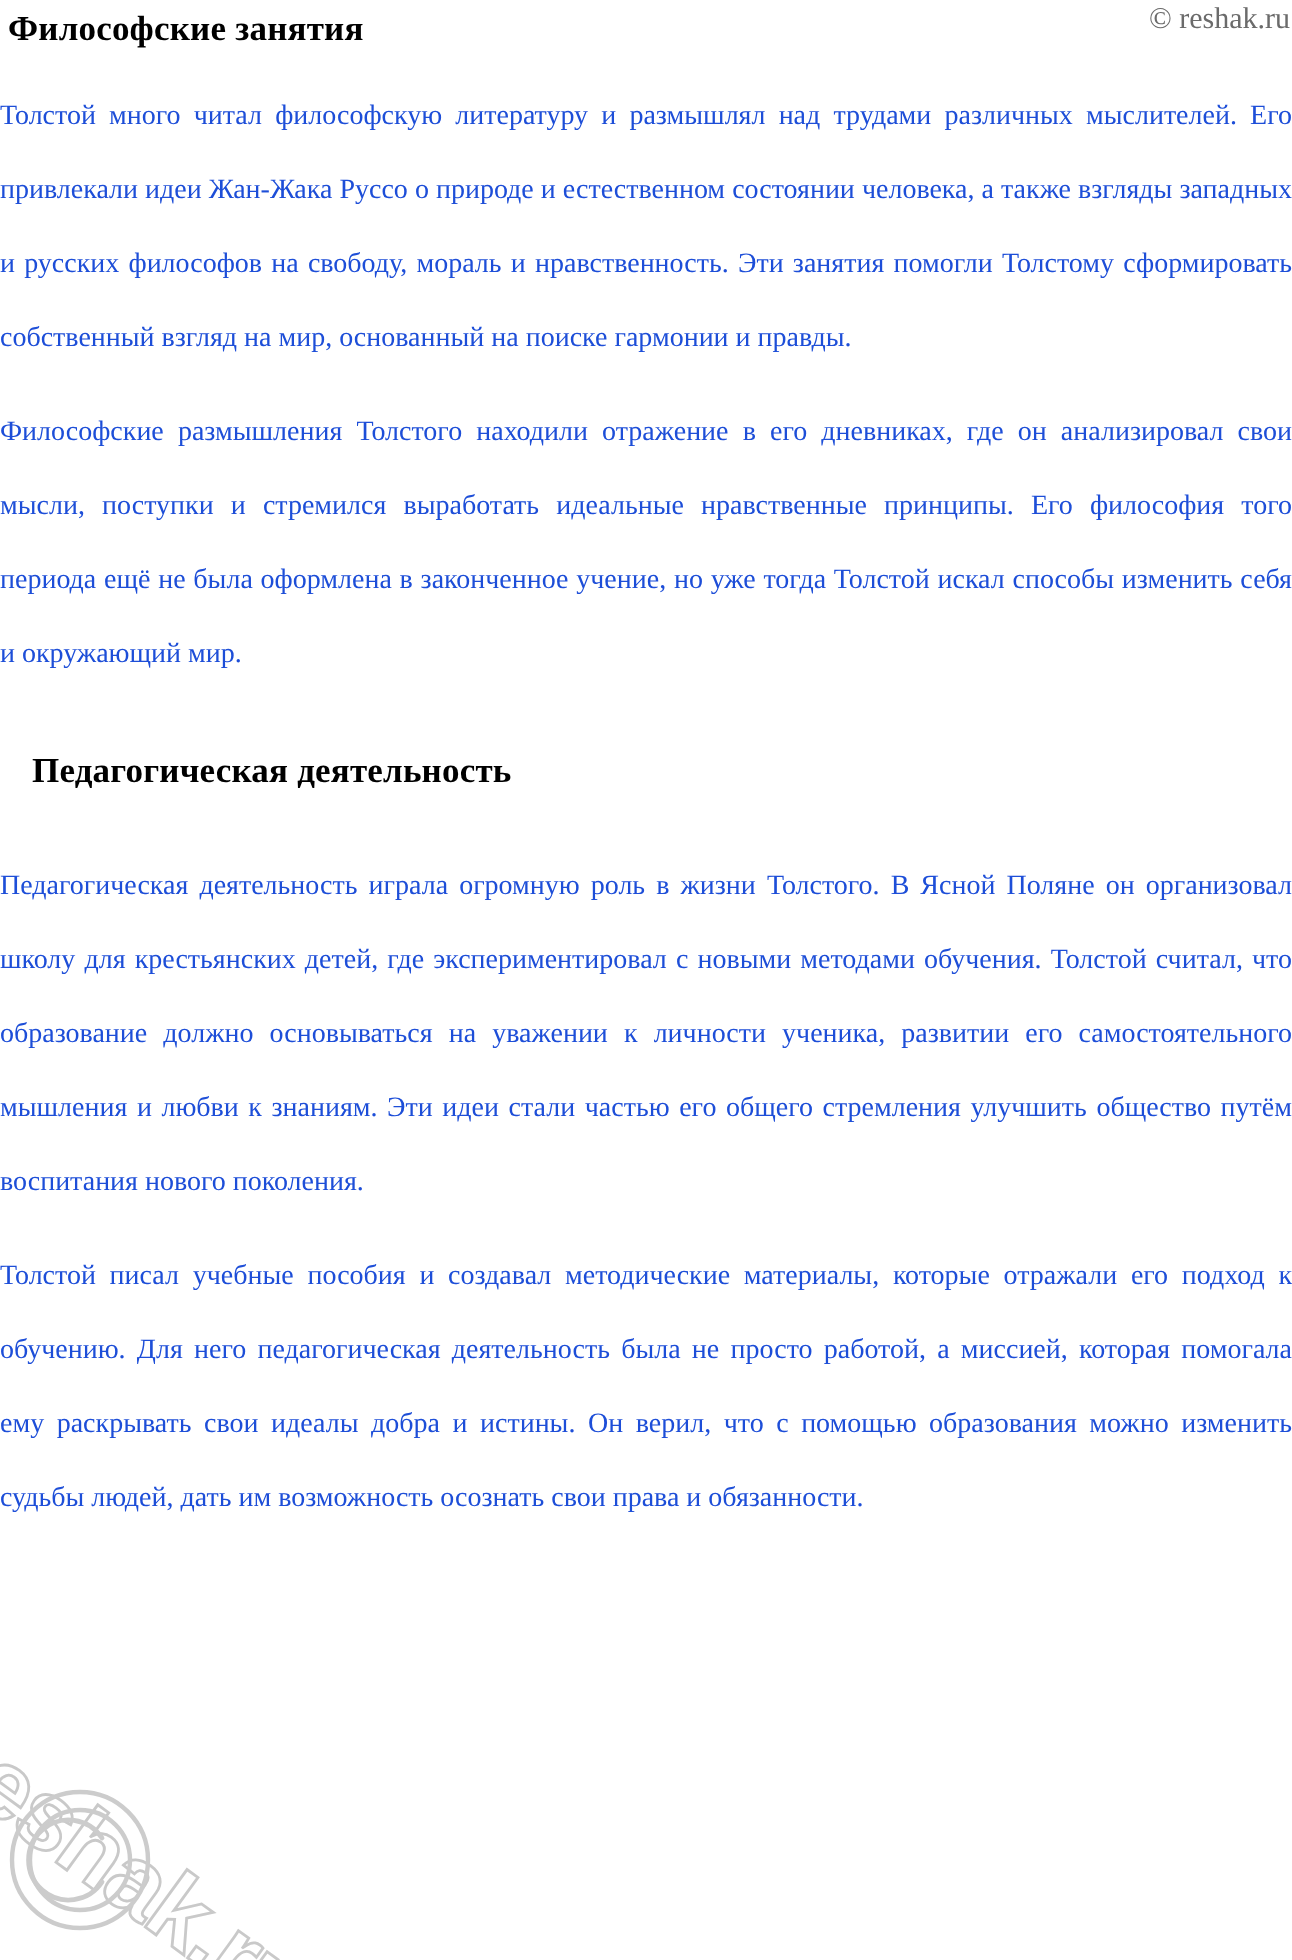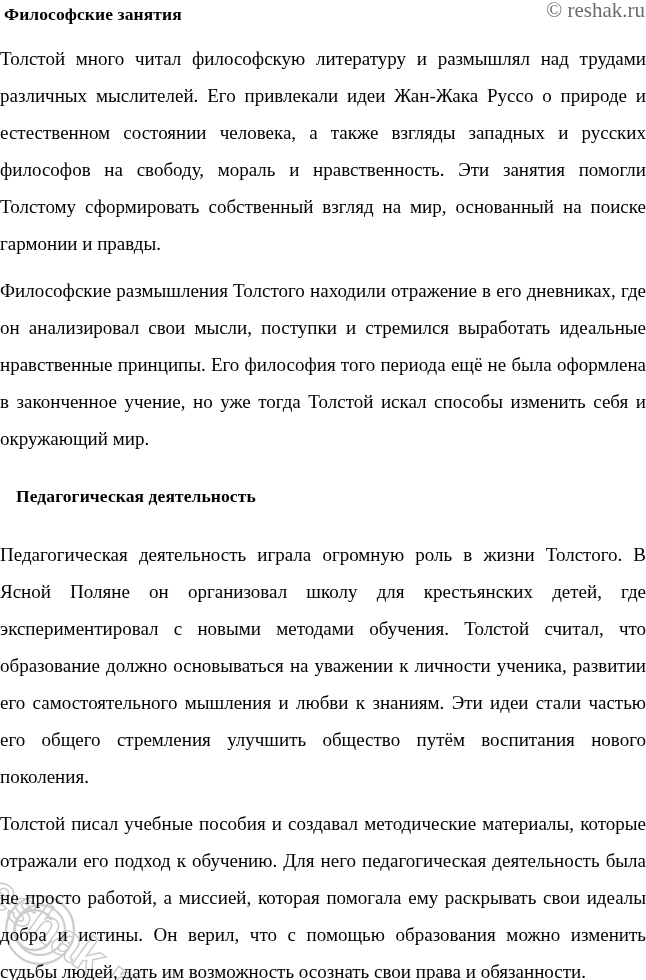--- a/index.html
+++ b/index.html
@@ -81,43 +81,43 @@
     line-height: 21px;
     letter-spacing: 0.1px;
     color: #000;
     white-space: nowrap;
   }
   .credit {
     position: absolute;
     right: 1px;
     top: 1px;
     font-family: "Liberation Serif", "DejaVu Serif", serif;
-    font-size: 21px;
+    font-size: 15px;
     line-height: 19px;
     color: #6b6b6b;
     white-space: nowrap;
   }
 
   .section-heading {
     margin: 16px;
     font-family: "Liberation Serif", "DejaVu Serif", serif;
     font-weight: 700;
     font-size: 17.5px;
     line-height: 22px;
     letter-spacing: 0.1px;
     color: #000;
   }
 
   p.body-par {
     margin: 0;
-    font-size: 19px;
+    font-size: 14px;
     line-height: 37px;
     text-align: justify;
     text-justify: inter-word;
-    color: #000000;
+    color: #1d4ed8;
     word-spacing: 0px;
     font-family: Liberation Serif, serif;
   }
   p.body-par:last-child,
   p.body-par.nojust {
     text-align: justify;
   }
 
   
   .gap-after-heading { height: 16px; }

